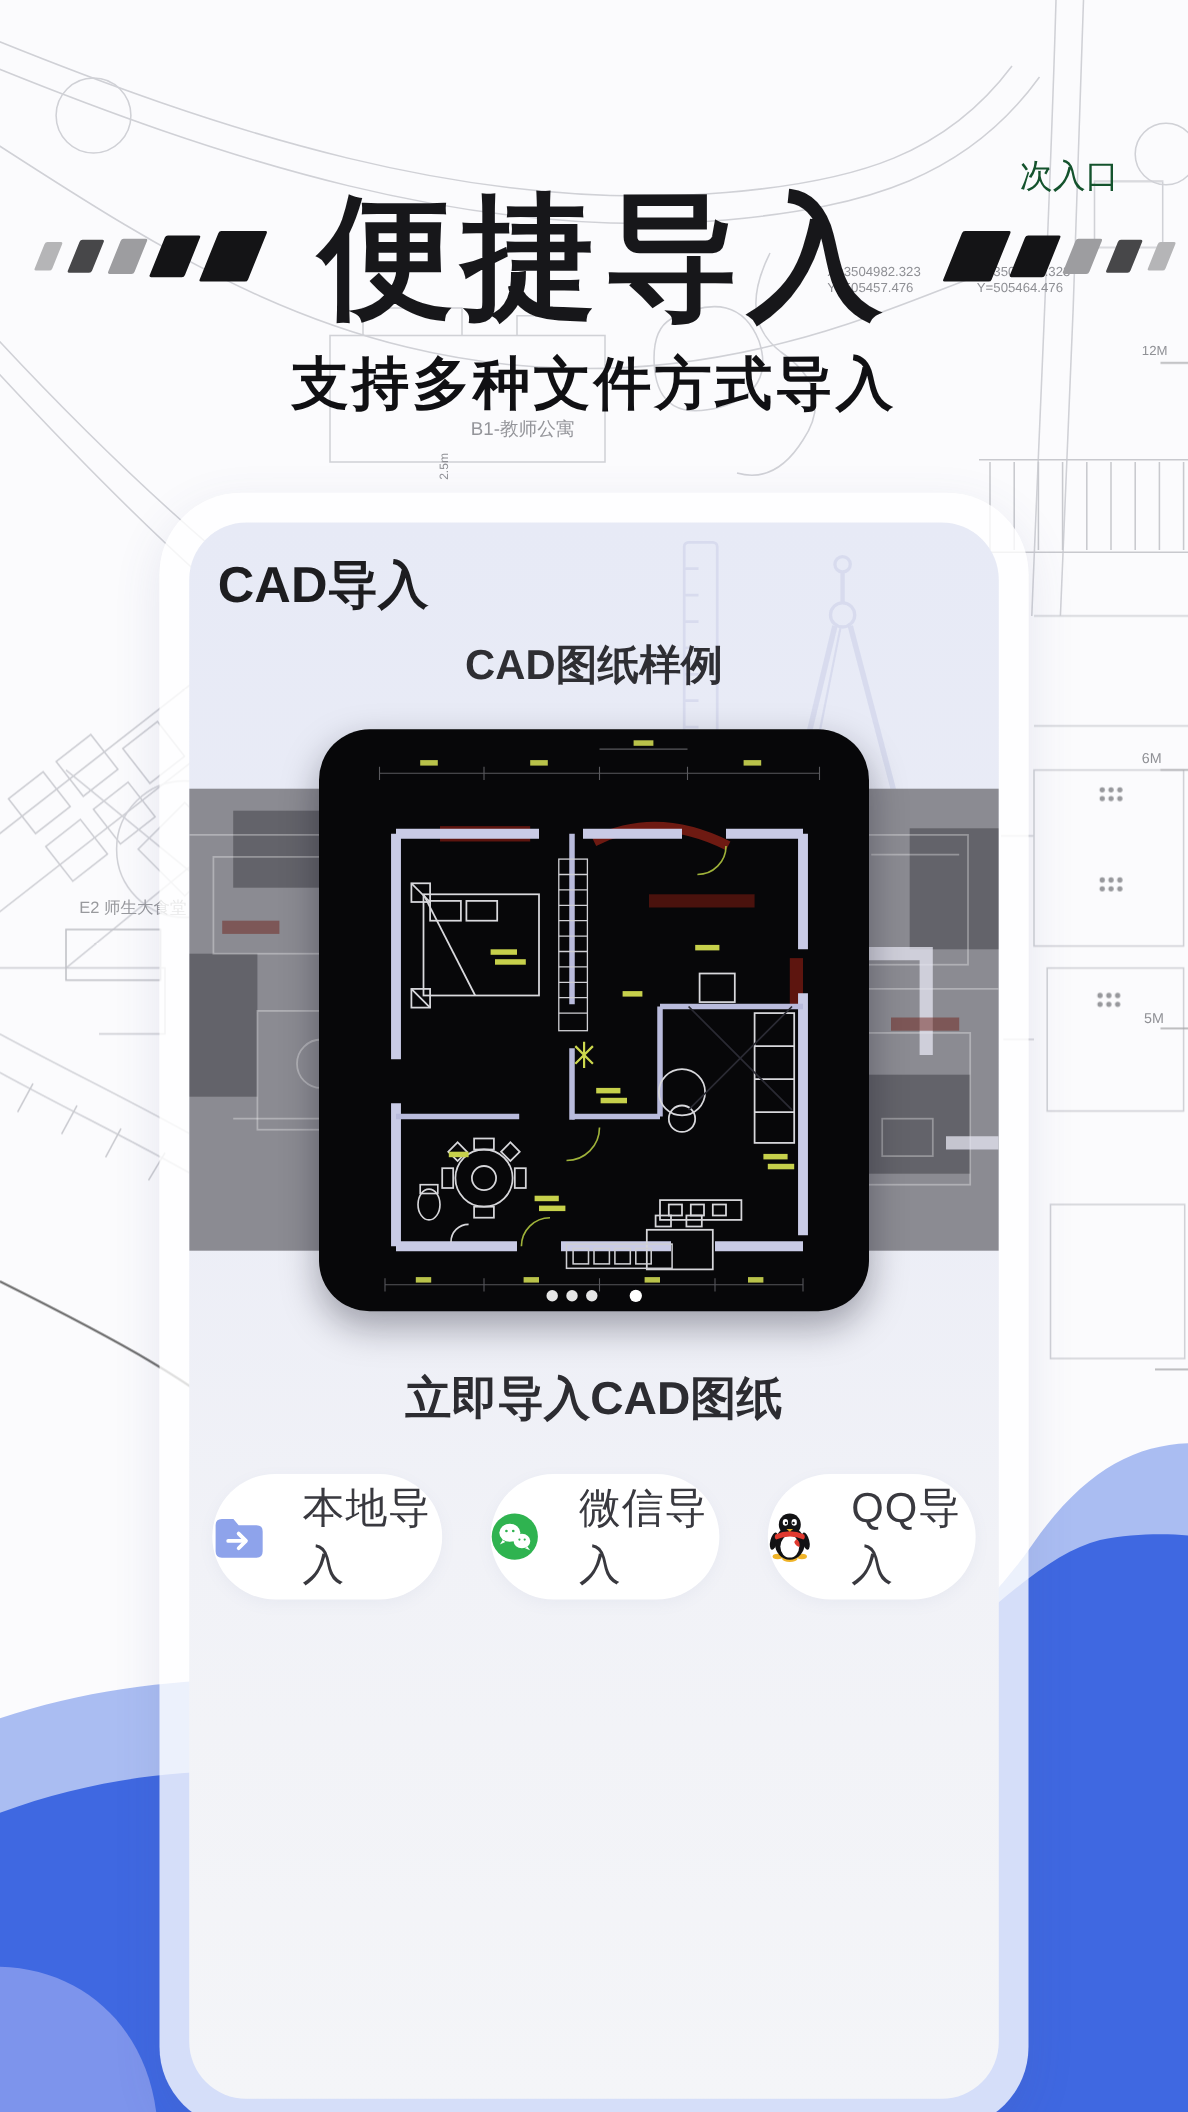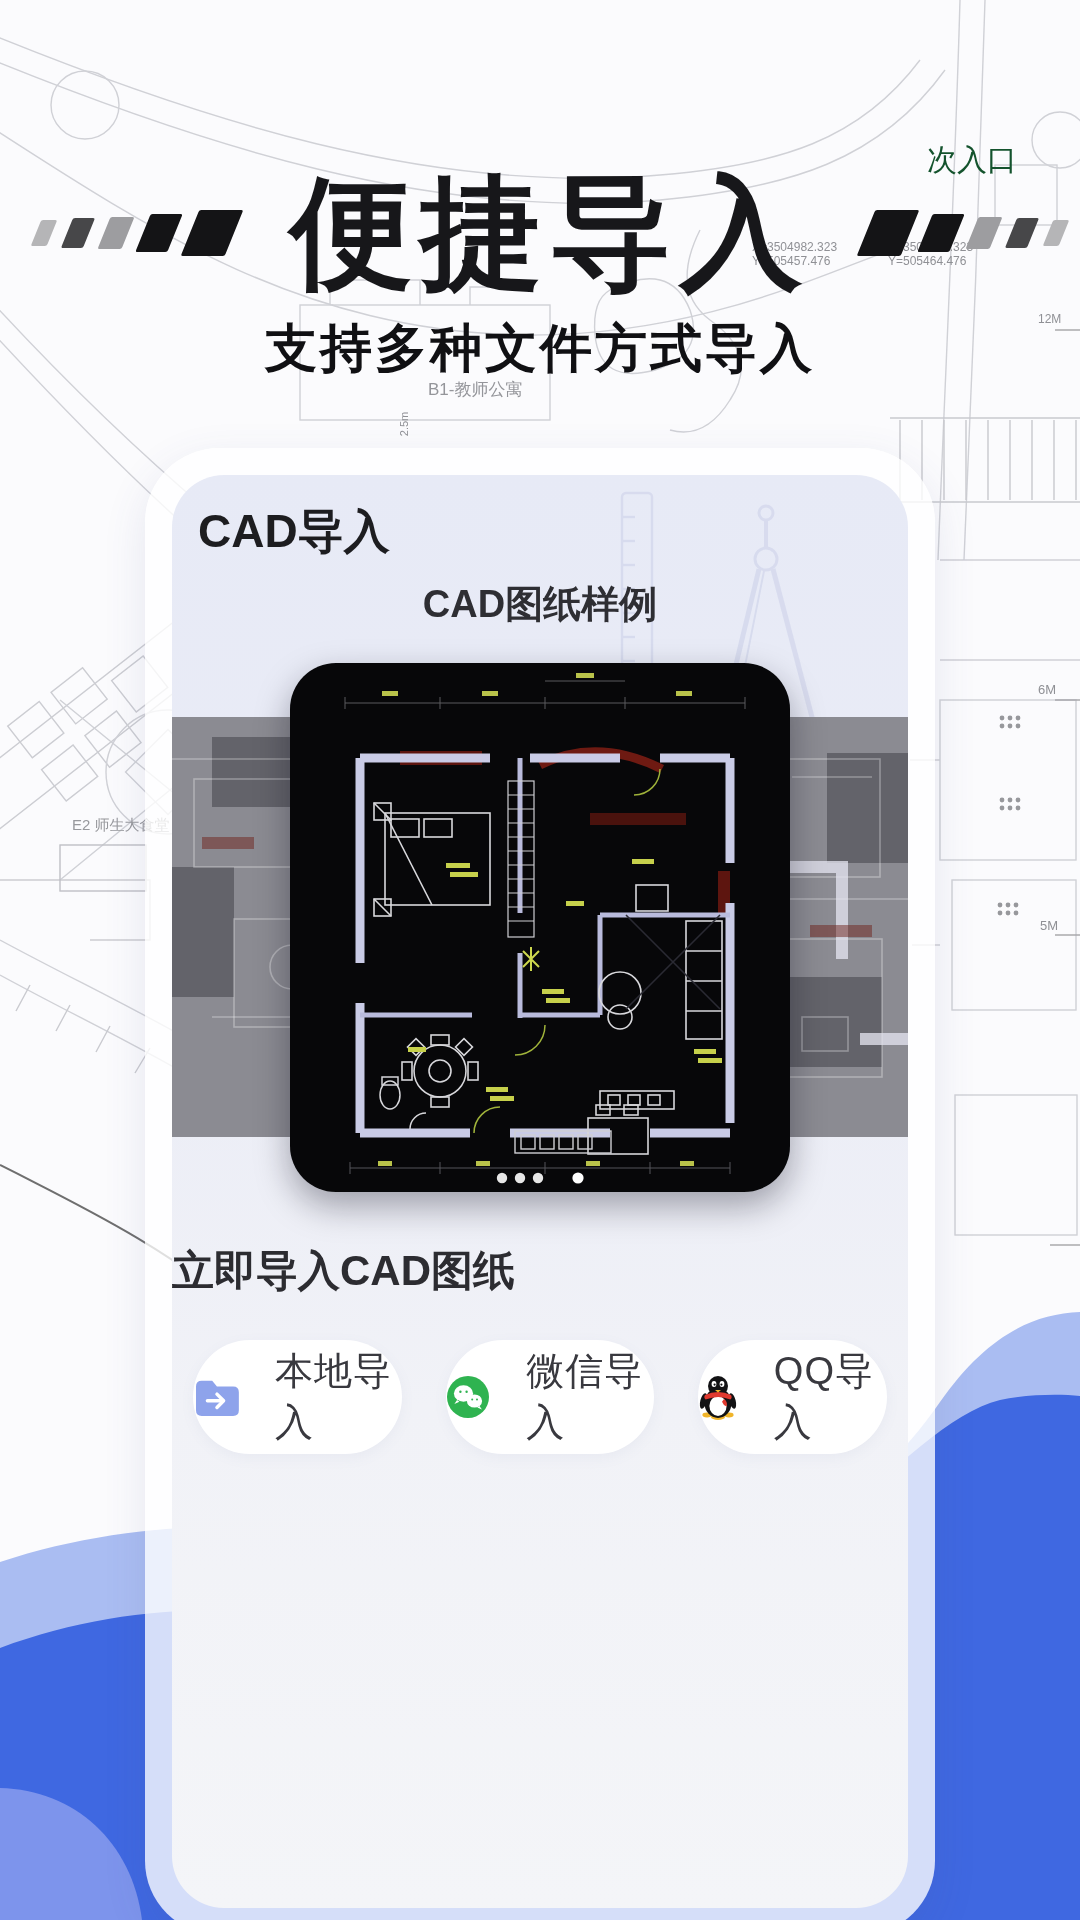--- a/index.html
+++ b/index.html
@@ -38,21 +38,21 @@
           background:linear-gradient(180deg,#e7eaf6 0%,#eaecf6 35%,#f1f2f7 65%,#f4f5f8 100%);}
   .card-header{position:absolute;left:26px;top:26px;font-size:46px;font-weight:600;color:#1d1d20;}
   .compass-graphic{position:absolute;right:22px;top:14px;opacity:.95;}
   .sample-label{position:absolute;top:104px;left:0;width:736px;text-align:center;
                 font-size:38px;font-weight:700;color:#2e2e33;}
 
   .dimmed-band{position:absolute;left:0;top:242px;width:736px;height:420px;background:#8b8b92;}
   .cad-image{position:absolute;left:118px;top:188px;width:500px;height:529px;border-radius:46px;
              background:#070709;overflow:hidden;box-shadow:0 14px 34px rgba(10,10,25,0.35);}
 
-  .cta{position:absolute;top:768px;left:0;width:736px;
+  .cta{position:absolute;top:768px;left:0;width:736px;text-align:center;
        font-size:42px;font-weight:700;color:#2c2c31;}
 
   .btns{position:absolute;top:865px;left:21px;width:694px;display:flex;flex-direction:row;gap:44px;}
   .btn{height:114px;background:#ffffff;border-radius:57px;display:flex;align-items:center;
        justify-content:center;gap:36px;cursor:pointer;box-shadow:0 4px 14px rgba(120,130,170,0.07);}
   .btn-label{font-size:38px;font-weight:500;color:#39393f;letter-spacing:1px;}
   .icon{display:inline-flex;align-items:center;justify-content:center;}
 </style>
 </head>
 <body>

